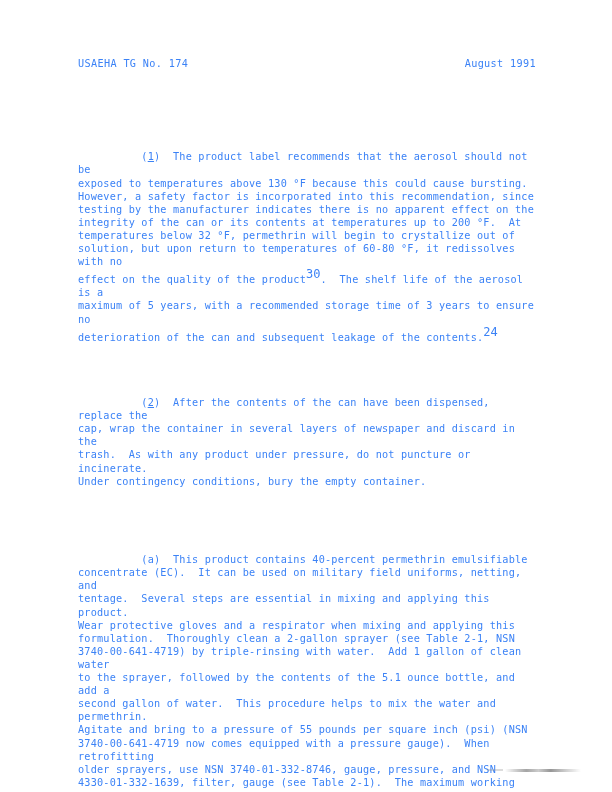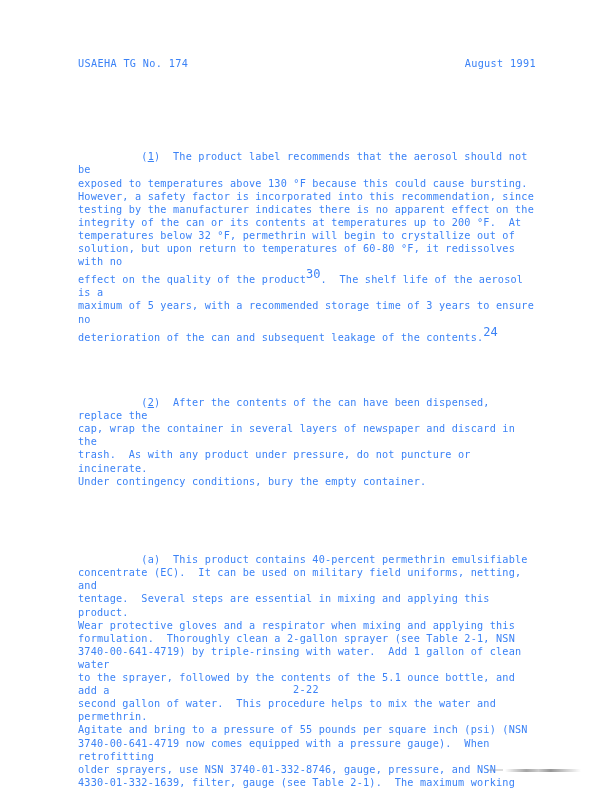--- a/index.html
+++ b/index.html
@@ -143,18 +143,17 @@
 of the 2-gallon sprayer is 55 psi, and 40-55 full hand strokes are generally
 required to reach this working pressure.  The required pressure can also be
 estimated by pumping the sprayer to maximum firmness (pumping will become very
 difficult).  As soon as spraying begins, the pressure will progressively drop,
 requiring frequent repressurizations.</p>
 
     
 
   </div>
 
-  <div class="page-number">2-22</div>
 
   <div class="scan-smudge-2"></div>
   <div class="scan-smudge"></div>
 
 </div>
 
 </body></html>

